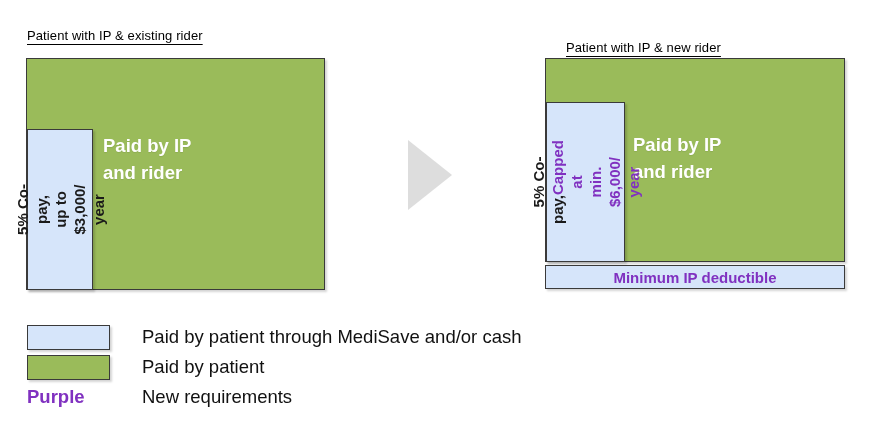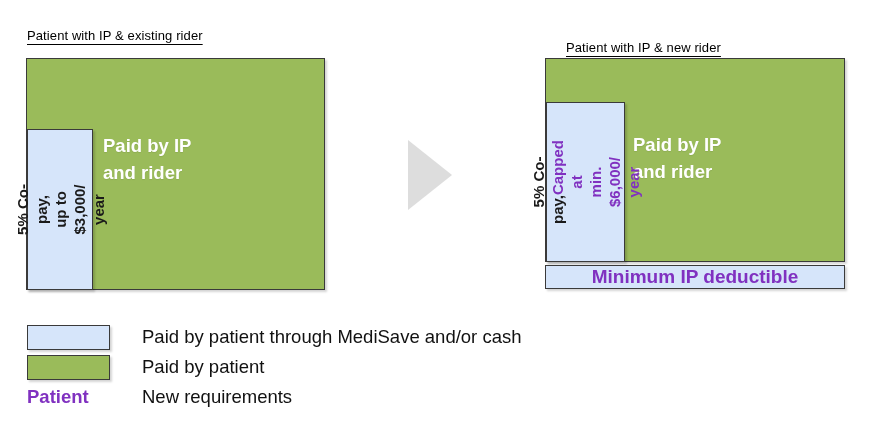--- a/index.html
+++ b/index.html
@@ -74,21 +74,21 @@
 
   
   #deductible-bar{
     display:flex;
     align-items:center;
     justify-content:center;
   }
   #deductible-label{
     color:#8031C0;
     font-weight:bold;
-    font-size:19px;
+    font-size:15px;
     white-space:nowrap;
   }
 
   
   #arrow{
     position:absolute;
     left:408px;top:140px;
     width:0;height:0;
     border-top:35px solid transparent;
     border-bottom:35px solid transparent;
@@ -171,19 +171,19 @@
       <div class="legend-swatch blue-sw"></div>
       <div class="legend-text">Paid by patient through MediSave and/or cash</div>
     </div>
 
     <div class="legend-row">
       <div class="legend-swatch green-sw"></div>
       <div class="legend-text">Paid by patient</div>
     </div>
 
     <div class="legend-row">
-      <div class="legend-key-text">Patient</div>
+      <div class="legend-key-text">Purple</div>
       <div class="legend-text">New requirements</div>
     </div>
 
   </div>
 
 </div>
 
 </body></html>

